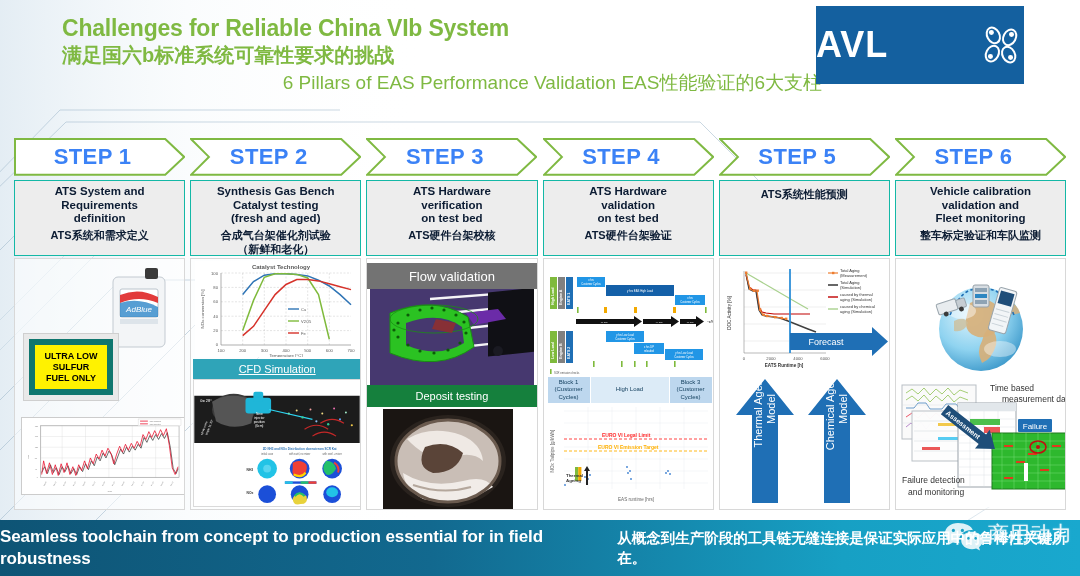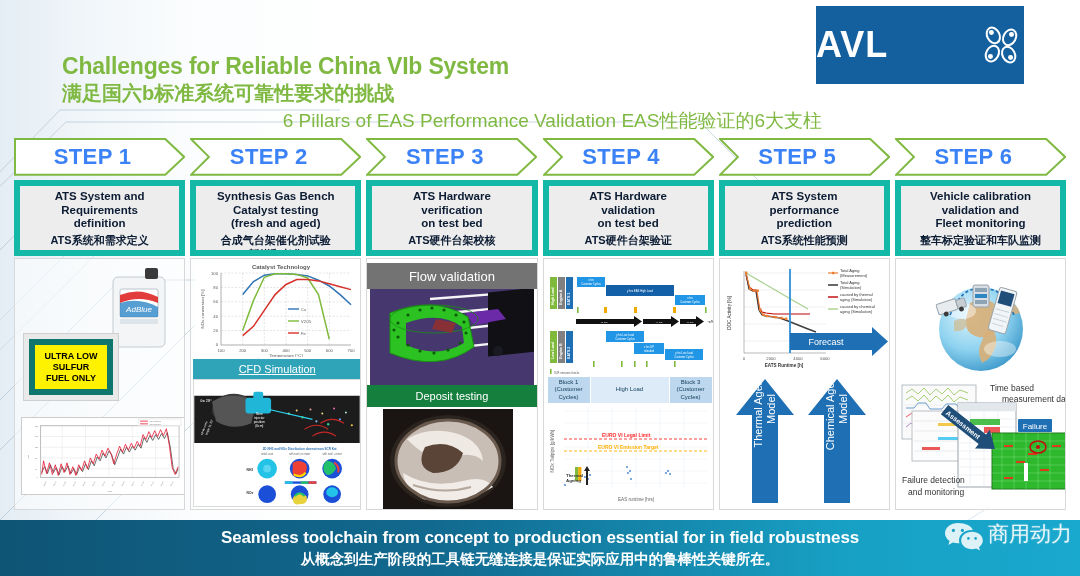--- a/index.html
+++ b/index.html
@@ -22,21 +22,21 @@
 
   
   .header {
     position: absolute; left: 0; top: 0; width: 1080px; height: 112px;
   }
   .title-block {
     position: absolute; left: 62px; top: 14px; width: 760px;
   }
   .title-en-1 {
     font-size: 23px; font-weight: bold; color: #7FB942;
-    letter-spacing: -0.2px; line-height: 28px; white-space: nowrap; margin-top: 38px;
+    letter-spacing: -0.2px; line-height: 28px; white-space: nowrap;
   }
   .title-cn {
     font-size: 20px; font-weight: bold; color: #7FB942;
     line-height: 27px; white-space: nowrap;
   }
   .title-en-2 {
     font-size: 19px; color: #7FB942; line-height: 27px; white-space: nowrap; text-align: right;
   }
   .avl-logo {
     position: absolute; right: 56px; top: 6px;
@@ -71,21 +71,21 @@
   }
 
   
   .cards-row {
     position: absolute; left: 14px; top: 180px;
     width: 1052px; height: 76px;
     display: flex;
   }
   .card {
     flex: 1 1 0; margin-right: 5px;
-    background: #EDEDED; border: 6px solid #14b8a6;
+    background: #EDEDED; border: 1px solid #14b8a6;
     padding: 4px 4px 2px;
     display: flex; flex-direction: column;
     align-items: center; justify-content: flex-start;
     overflow: hidden;
   }
   .card:last-child { margin-right: 0; }
   .card-en {
     font-size: 11.5px; font-weight: bold; color: #0C1C33;
     line-height: 13.5px; text-align: center;
   }
@@ -200,21 +200,21 @@
   }
 
   
   .globe-img { position: absolute; left: 22px; top: 4px; width: 126px; height: 112px; }
   .fleet-img { position: absolute; left: 2px; top: 116px; width: 170px; height: 132px; }
 
   
   .banner {
     position: absolute; left: 0; bottom: 0; width: 1080px; height: 56px;
     background: linear-gradient(to right, #0E5475 0%, #12698F 40%, #17A0C4 78%, #19A8CE 100%);
-    display: flex; flex-direction: column;
+    display: flex; 
     align-items: center; justify-content: center;
   }
   .banner-en {
     font-size: 17px; font-weight: bold; color: #ffffff; line-height: 22px;
     letter-spacing: -0.1px;
   }
   .banner-cn {
     font-size: 14.5px; font-weight: bold; color: #ffffff; line-height: 20px;
   }
   .watermark {
@@ -334,21 +334,20 @@
     </div>
     <div class="card">
       <div class="card-en">ATS Hardware<br>verification<br>on test bed</div>
       <div class="card-cn">ATS硬件台架校核</div>
     </div>
     <div class="card">
       <div class="card-en">ATS Hardware<br>validation<br>on test bed</div>
       <div class="card-cn">ATS硬件台架验证</div>
     </div>
     <div class="card">
-      <div class="card-en">ATS System<br>performance<br>prediction</div>
       <div class="card-cn">ATS系统性能预测</div>
     </div>
     <div class="card">
       <div class="card-en">Vehicle calibration<br>validation and<br>Fleet monitoring</div>
       <div class="card-cn">整车标定验证和车队监测</div>
     </div>
   </div>
 
   <div class="panels-row">
 

